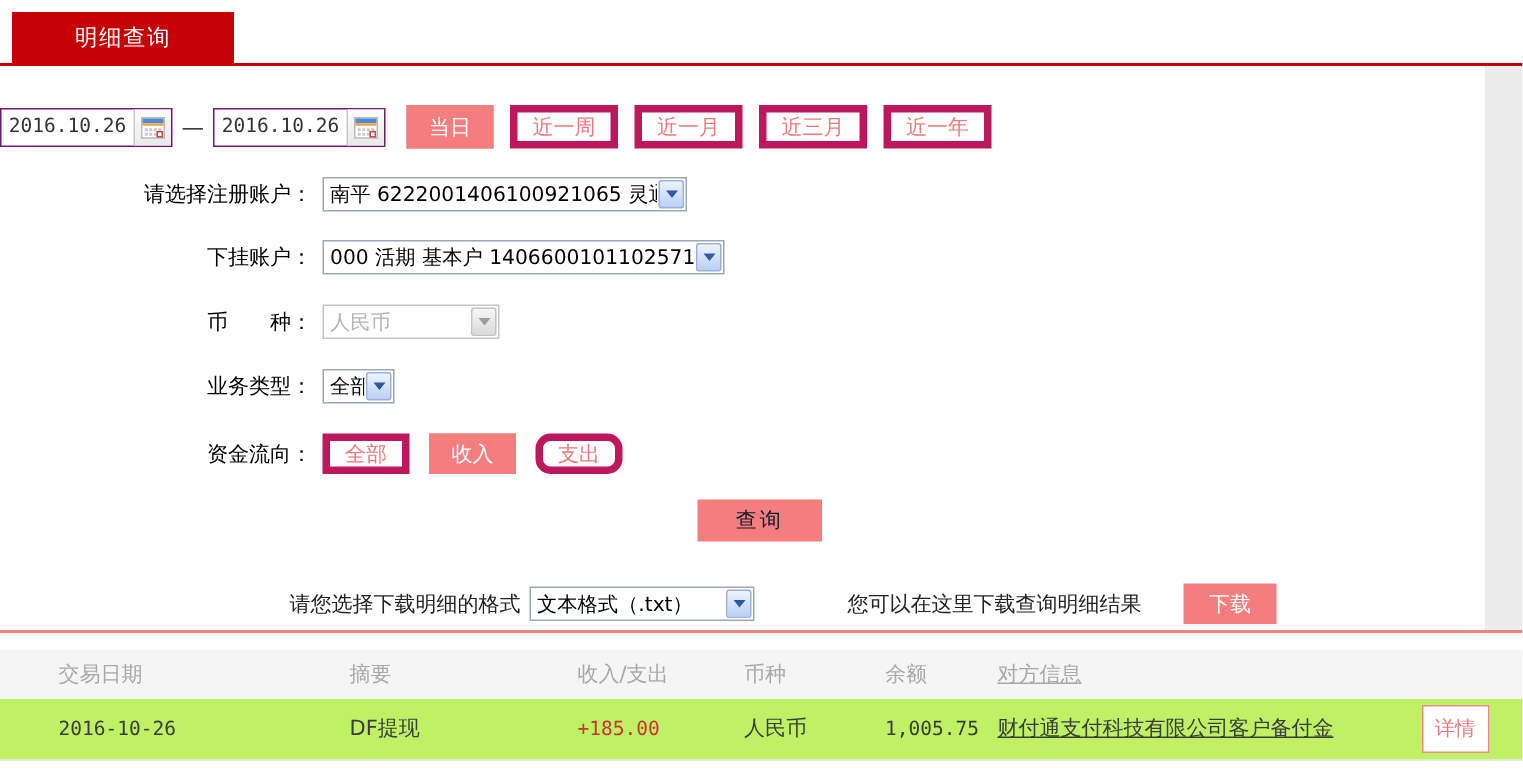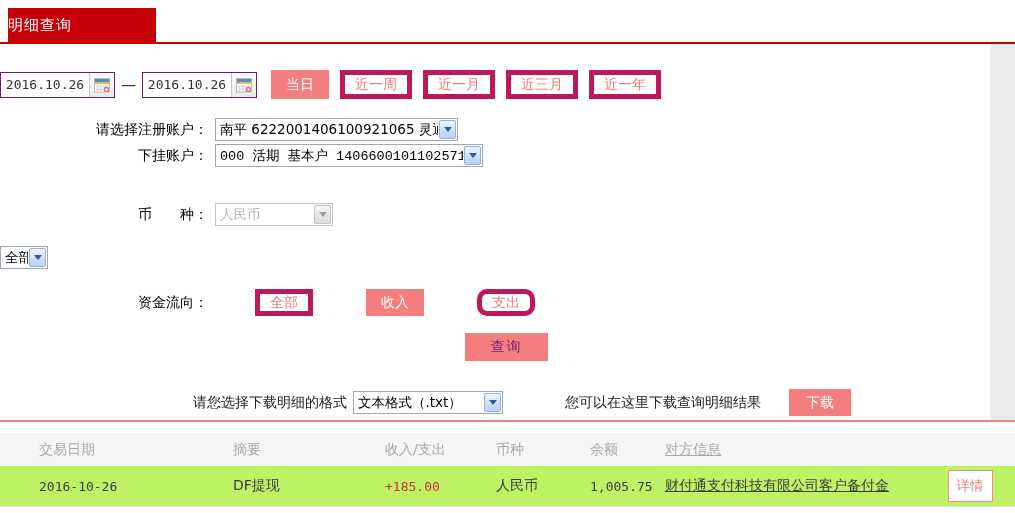--- a/index.html
+++ b/index.html
@@ -7,21 +7,21 @@
   body {
     font-family:"DejaVu Sans","Liberation Sans",sans-serif;
     background:#ffffff; position:relative; overflow:hidden;
     font-size:14px; color:#222;
   }
   #page { position:absolute; inset:0; }
 
   
   .tab {
     position:absolute; left:8px; top:8px; width:148px; height:34px;
-    background:#c50006; color:#fff; line-height:34px;
+    background:#c50006; color:#fff; text-align:center; line-height:34px;
     font-size:15px; letter-spacing:1px; cursor:pointer;
   }
   .red-line { position:absolute; left:0; top:42px; width:1015px; height:2px; background:#c50006; }
   .gray-strip { position:absolute; left:990px; top:44px; width:25px; height:376px; background:#ececec; }
 
   
   .frow { position:absolute; left:0; width:990px; display:flex; align-items:center; }
   .flabel { width:215px; text-align:right; padding-right:7px; color:#000; white-space:pre; }
 
   
@@ -61,21 +61,21 @@
     display:flex; align-items:center; justify-content:center;
   }
   .tri { width:0; height:0; border-left:4px solid transparent; border-right:4px solid transparent; border-top:5px solid #2d5aa0; }
   .xpsel.disabled { border-color:#c6c6c6; background:#fff; cursor:default; }
   .xpsel.disabled .val { color:#b4b4b4; }
   .xpsel.disabled .arrow { border-color:#c3c3c3; background:linear-gradient(#f6f6f6,#dadada); }
   .xpsel.disabled .tri { border-top-color:#9e9e9e; }
 
   
   .big-btn {
-    position:absolute; background:#f47e7e; color:#701a75; border:0; font-size:14px;
+    position:absolute; background:#f47e7e; color:#0f172a; border:0; font-size:14px;
     cursor:pointer; font-family:inherit;
   }
   #query-btn { left:465px; top:333px; width:83px; height:28px; letter-spacing:2px; }
   .dl-btn { width:62px; height:27px; background:#f47e7e; color:#fff; border:0; font-size:14px; cursor:pointer; font-family:inherit; }
 
   
   #dl-row { position:absolute; left:0; top:389px; width:990px; display:flex; align-items:center; }
   #dl-row .lead { padding-left:193px; }
   #dl-row .hint { margin-left:62px; }
   #dl-row .dl-btn { margin-left:28px; }
@@ -166,50 +166,51 @@
   <div class="frow" style="top:118px; height:23px;">
     <div class="flabel">请选择注册账户：</div>
     <div class="xpsel" style="width:243px;">
       <span class="val">南平 6222001406100921065 灵通卡</span>
       <span class="arrow">
           <span class="tri"></span>
         </span>
     </div>
   </div>
 
-  <div class="frow" style="top:144px; height:23px;font-family:Liberation Mono, monospace;">
+  <div class="frow" style="top:160px; height:23px;">
     <div class="flabel">下挂账户：</div>
     <div class="xpsel" style="width:268px;">
       <span class="val">000 活期 基本户 1406600101102571848</span>
       <span class="arrow">
           <span class="tri"></span>
         </span>
     </div>
   </div>
 
   <div class="frow" style="top:203px; height:23px;">
     <div class="flabel">币　　种：</div>
     <div class="xpsel disabled" style="width:118px;">
       <span class="val">人民币</span>
       <span class="arrow">
           <span class="tri"></span>
         </span>
     </div>
   </div>
 
   <div class="frow" style="top:246px; height:23px;">
+    <div class="flabel">业务类型：</div>
     <div class="xpsel" style="width:48px;">
       <span class="val">全部</span>
       <span class="arrow">
           <span class="tri"></span>
         </span>
     </div>
   </div>
 
-  <div class="frow" style="top:289px; height:27px;gap:40px;">
+  <div class="frow" style="top:289px; height:27px;">
     <div class="flabel">资金流向：</div>
     <span class="pill" style="height:27px;">全部</span>
     <span class="pill filled" style="height:27px; margin-left:13px;">收入</span>
     <span class="pill" style="height:27px; margin-left:13px;border-radius:10px;">支出</span>
   </div>
 
   <button id="query-btn" class="big-btn">查询</button>
 
   <div id="dl-row">
     <span class="lead">请您选择下载明细的格式</span>

